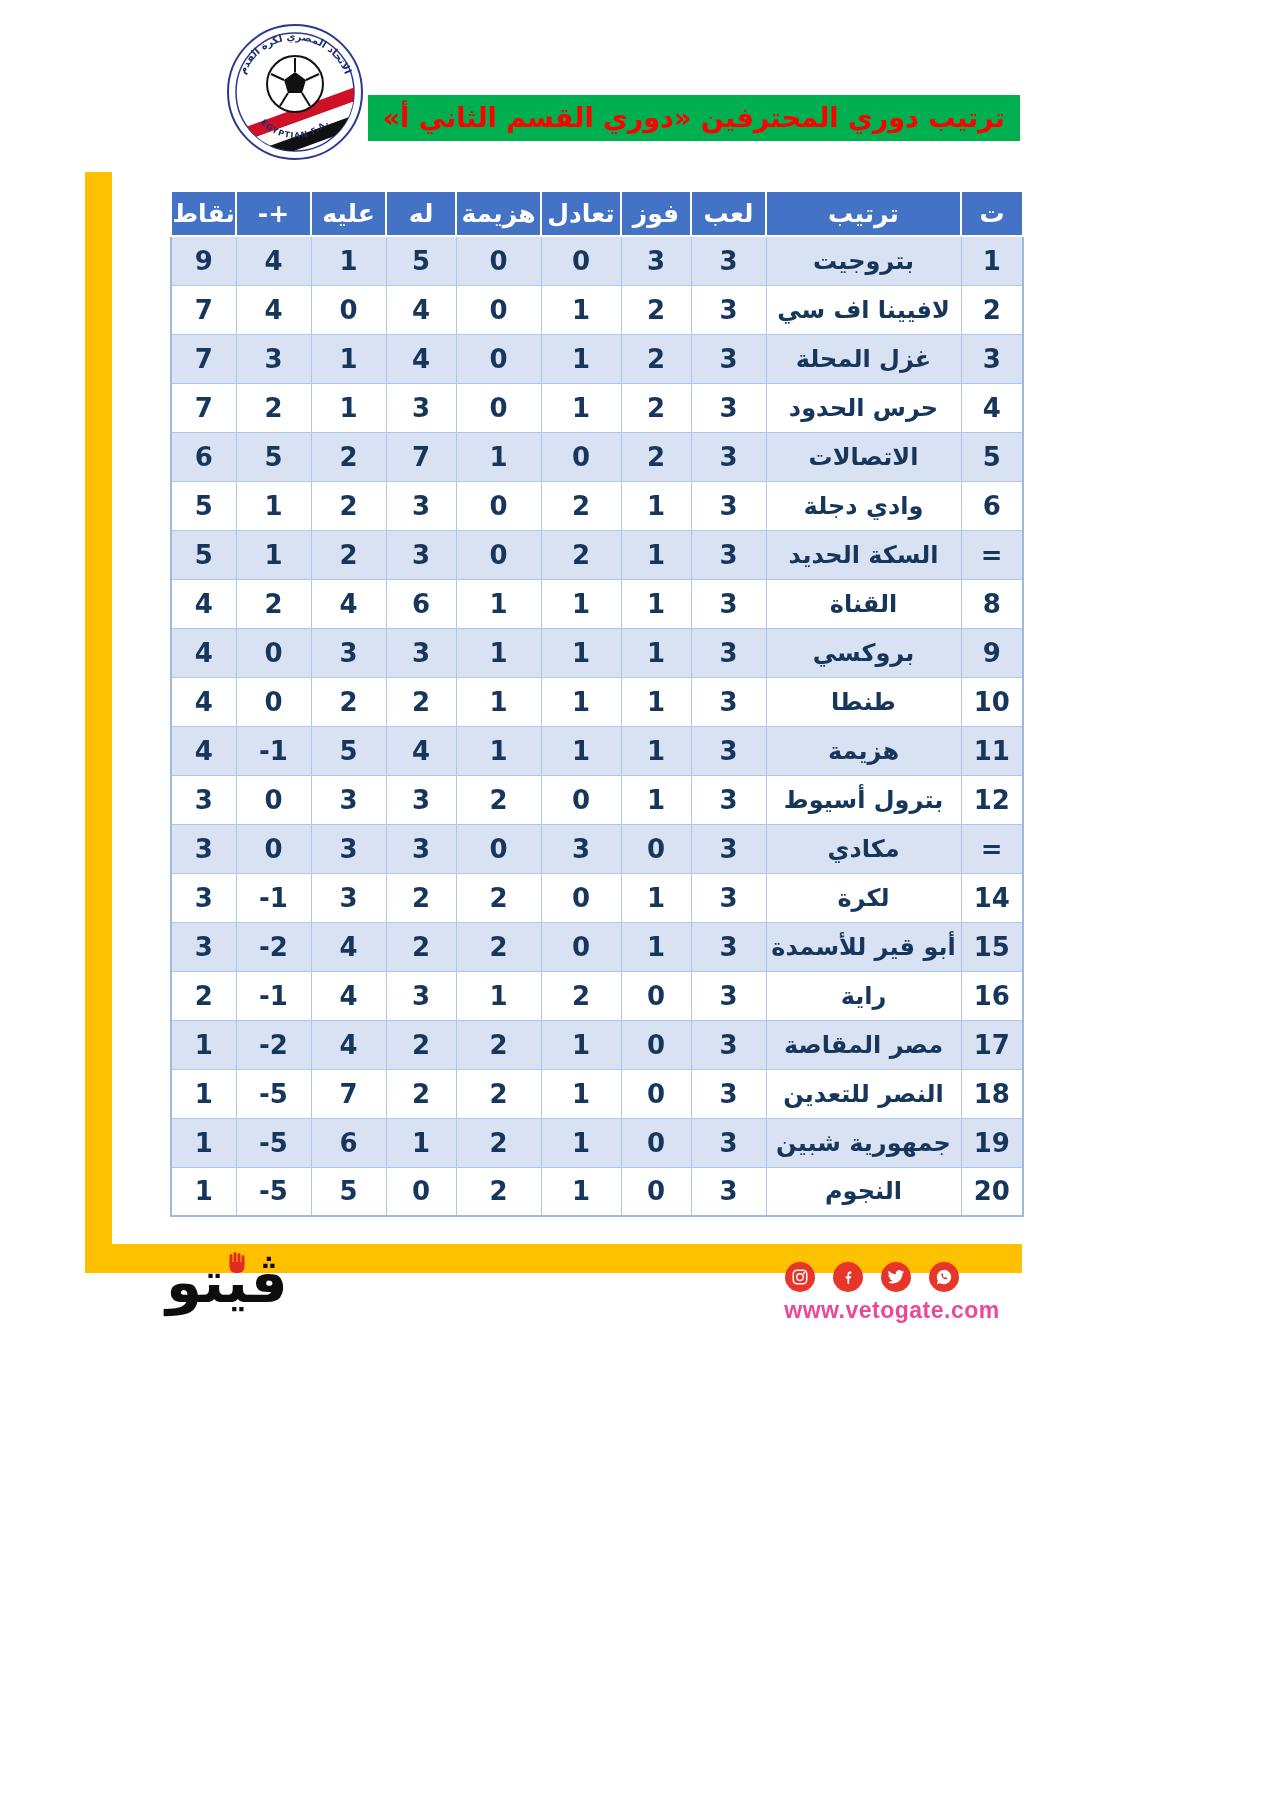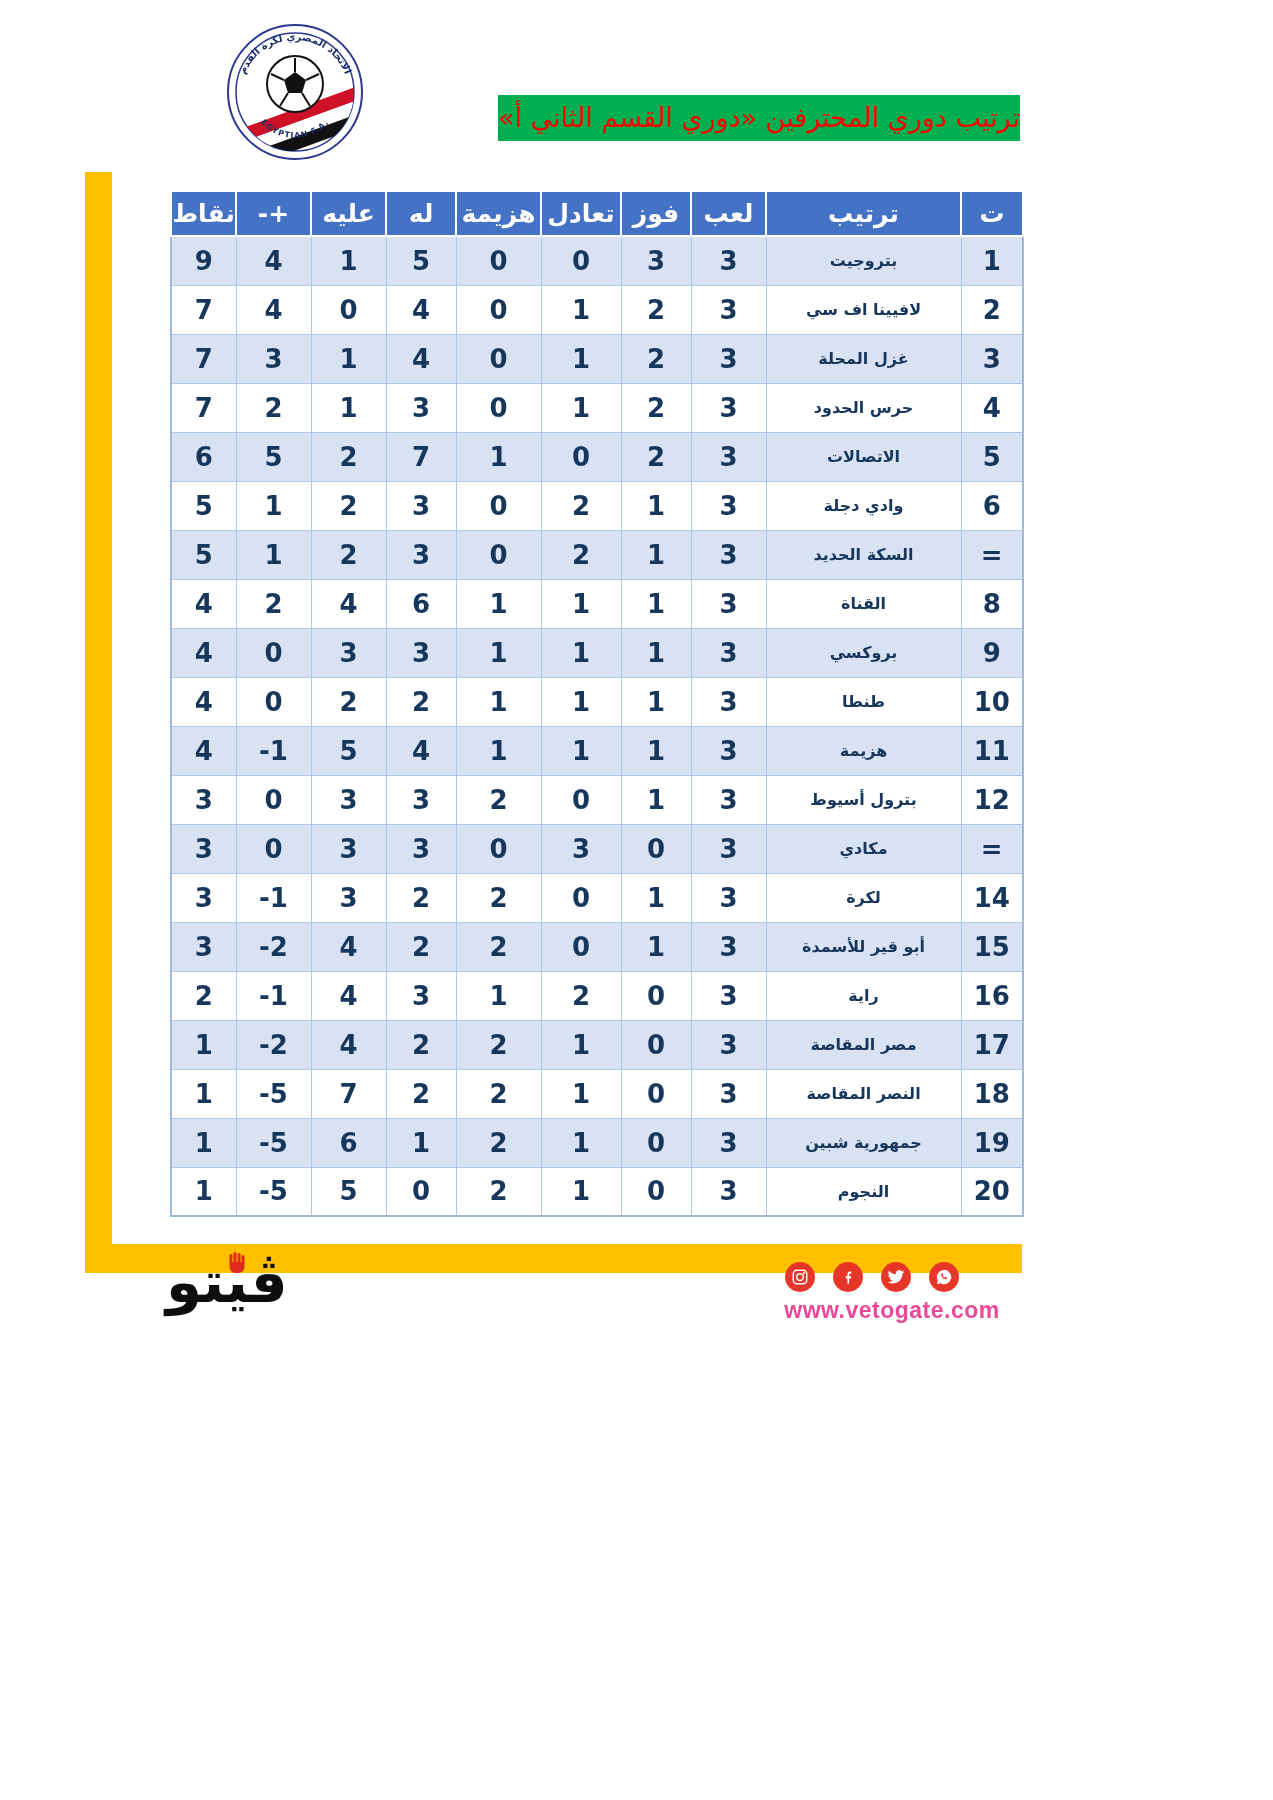--- a/index.html
+++ b/index.html
@@ -9,34 +9,34 @@
 
   
   .ybar-v { position:absolute; left:85px; top:172px; width:27px; height:1101px; background:#FFC000; }
   .ybar-h { position:absolute; left:85px; top:1244px; width:937px; height:29px; background:#FFC000; }
 
   
   .crest { position:absolute; left:225px; top:22px; width:140px; height:140px; }
 
   
   .title { position:absolute; top:95px; right:253px; background:#00B050; color:#FF0000;
-           font-weight:normal; font-size:27px; line-height:1.2; padding:7px 0;
+           font-weight:bold; font-size:27px; line-height:1.2; padding:7px 15px;
            direction:rtl; white-space:nowrap; }
 
   
   table.standings { position:absolute; left:170px; top:190px; width:852px; direction:rtl;
                     border-collapse:collapse; table-layout:fixed; border:2px solid #9FB9DA; }
   table.standings th { background:#4472C4; color:#ffffff; font-size:25px; font-weight:bold;
                        height:45px; text-align:center; border:2px solid #ffffff; overflow:hidden; }
   table.standings td { font-size:26px; font-weight:bold; color:#17365C; height:49px;
                        text-align:center; vertical-align:middle; border:1px solid #AFC7E8;
                        overflow:hidden; background:#ffffff; }
   table.standings tr.band td { background:#D9E2F3; }
   table.standings td.num { direction:ltr; }
-  table.standings td.team { font-size:16px; white-space:nowrap; }
+  table.standings td.team { font-size:24px; white-space:nowrap; }
 
   
   .veto { position:absolute; left:166px; top:1248px; width:170px; height:72px; color:#0d0d0d; }
   .veto .veto-text { font-size:58px; font-weight:bold; direction:rtl; letter-spacing:-1px;text-align:center; }
   .veto .hand { position:absolute; left:62px; top:2px; }
   .social { position:absolute; left:785px; top:1262px; display:flex; gap:18px; }
   .sicon { width:30px; height:30px; border-radius:50%; background:#E8352A;
            display:flex; align-items:center; justify-content:center; }
   .url { position:absolute; left:762px; top:1297px; width:260px; text-align:center;
          font-family:"Liberation Sans", sans-serif; font-weight:bold; font-size:23px;
@@ -311,21 +311,21 @@
           <td class="num">0</td>
           <td class="num">1</td>
           <td class="num">2</td>
           <td class="num">2</td>
           <td class="num">4</td>
           <td class="num">-2</td>
           <td class="num">1</td>
         </tr>
         <tr>
           <td class="num">18</td>
-          <td class="team">النصر المقاصة</td>
+          <td class="team">النصر للتعدين</td>
           <td class="num">3</td>
           <td class="num">0</td>
           <td class="num">1</td>
           <td class="num">2</td>
           <td class="num">2</td>
           <td class="num">7</td>
           <td class="num">-5</td>
           <td class="num">1</td>
         </tr>
         <tr class="band">

